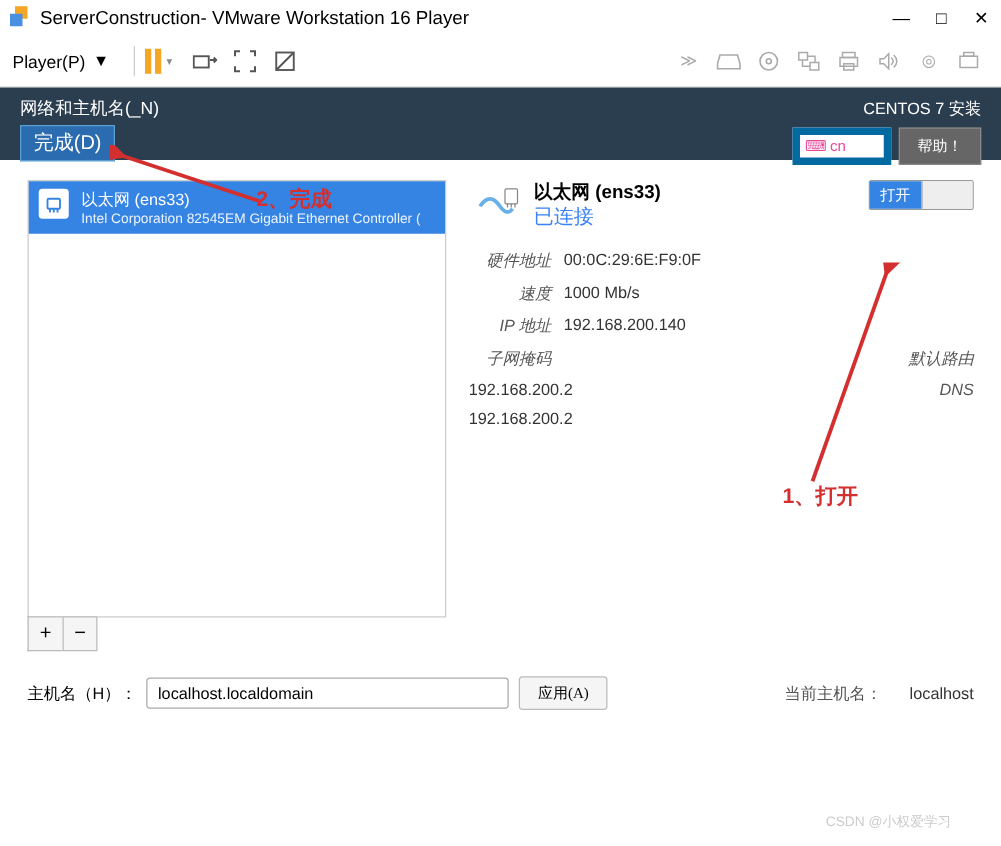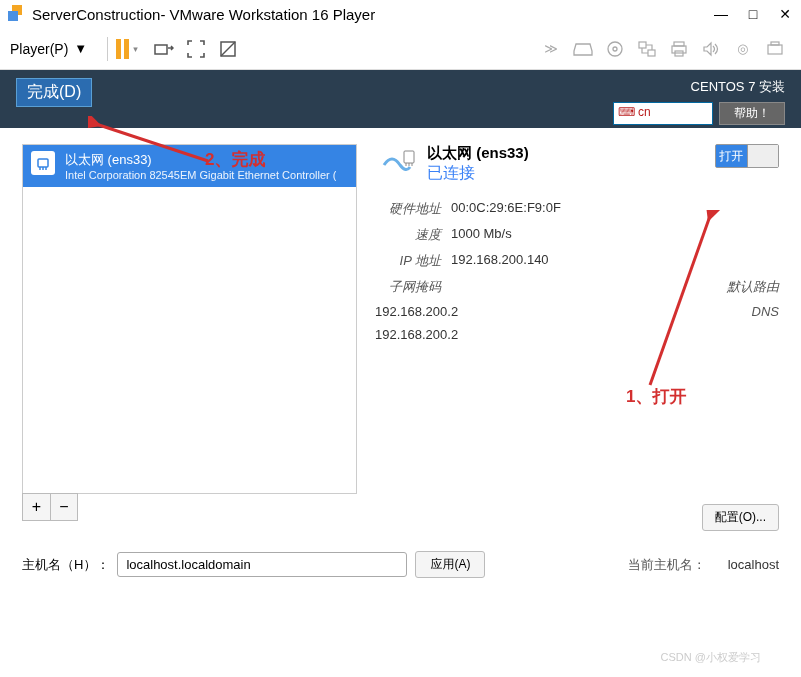--- a/index.html
+++ b/index.html
@@ -27,21 +27,21 @@
     .right-tools .tool-icon { color: #aaa; }
     
     
     .dark-header { background: #2b3e50; color: #fff; height: 58px; display: flex; align-items: flex-start; padding: 8px 16px; position: relative; }
     .header-left { flex: 1; }
     .header-title { font-size: 14px; margin-bottom: 4px; }
     .done-btn { background: #2b6cb0; border: 1px solid #5a9fd4; color: #fff; padding: 3px 10px; font-size: 16px; cursor: pointer; }
     .header-right { display: flex; flex-direction: column; align-items: flex-end; }
     .install-title { font-size: 13px; margin-bottom: 6px; }
     .keyboard-row { display: flex; gap: 6px; }
-    .kb-box { background: #fff; color: #b91c1c; padding: 2px 8px 2px 24px; font-size: 12px; border: 1px solid #0369a1; position: relative; width: 100px; }
+    .kb-box { background: #fff; color: #ec4899; padding: 2px 8px 2px 24px; font-size: 12px; border: 6px solid #0369a1; position: relative; width: 79px; }
     .kb-box::before { content:"⌨"; position:absolute; left: 4px; }
     .help-btn { background: #666; color: #fff; border: 1px solid #888; padding: 2px 14px; font-size: 12px; cursor: pointer; }
     
     
     .annotation { position: absolute; color: #d32f2f; font-weight: bold; font-size: 17px; }
     .arrow { position: absolute; pointer-events: none; }
     
     
     .content { display: flex; padding: 16px 22px 10px 22px; gap: 8px; }
     .left-panel { width: 335px; }
@@ -54,33 +54,33 @@
     .list-buttons { display: flex; gap: 0; margin-top: -1px; }
     .plusminus { width: 28px; height: 28px; border: 1px solid #bbb; background: #f5f5f5; font-size: 16px; display: flex; align-items: center; justify-content: center; cursor: pointer; }
     .plusminus:first-child { border-right: none; }
     
     .right-panel { flex: 1; padding-left: 10px; position:relative; }
     .detail-header { display: flex; align-items: flex-start; margin-bottom: 14px; }
     .eth-icon { width: 42px; height: 42px; margin-right: 10px; display: flex; align-items: center; justify-content: center; }
     .detail-title { font-size: 15px; font-weight: bold; }
     .detail-status { font-size: 16px; color: #3b82f6; }
     .toggle-wrap { margin-left: auto; }
-    .toggle { width: 64px; height: 24px; border: 1px solid #999; border-radius: 2px; display: flex; cursor: pointer; }
+    .toggle { width: 84px; height: 24px; border: 1px solid #999; border-radius: 2px; display: flex; cursor: pointer; }
     .toggle-on { background: #3584e4; color: #fff; flex: 1; display: flex; align-items: center; justify-content: center; font-size: 12px; }
     .toggle-off { background: #eee; flex: 1; border-left: 1px solid #999; }
     .info-grid { display: grid; grid-template-columns: 66px auto; gap: 8px 10px; font-size: 13px; }
     .info-label { text-align: right; color: #555; font-style: italic; }
     .info-value { color: #333; }
     .config-btn-row { text-align: right; margin-top: 162px; }
     .config-btn { padding: 4px 12px; border: 1px solid #bbb; background: #f5f5f5; border-radius: 3px; font-size: 12px; cursor: pointer; }
     
     
     .hostname-row { display: flex; align-items: center; padding: 10px 22px; font-size: 13px; gap: 8px; }
     .hostname-input { flex: 0 0 290px; padding: 4px 8px; border: 1px solid #aaa; border-radius: 3px; font-size: 13px; }
-    .apply-btn { padding: 4px 14px; border: 1px solid #bbb; background: #f5f5f5; border-radius: 3px; font-size: 12px; cursor: pointer; }
+    .apply-btn { padding: 4px 14px; border: 1px solid #bbb; background: #f5f5f5; border-radius: 3px; font-size: 12px; cursor: pointer; font-family: Liberation Serif, serif; }
     .current-host { margin-left: auto; color: #555; }
     .current-host-val { margin-left: 14px; color: #333; }
     
     .watermark { position: absolute; right: 40px; bottom: 12px; color: #ccc; font-size: 11px; }
   </style>
 </head>
 <body>
 
 <div class="titlebar">
   <div class="titlebar-icon"></div>
@@ -156,20 +156,21 @@
       <svg width="18" height="18" viewBox="0 0 18 18">
           <rect x="2" y="5" width="14" height="9" fill="none" stroke="#aaa" stroke-width="1.2"></rect>
           <rect x="5" y="2" width="8" height="3" fill="none" stroke="#aaa" stroke-width="1.2"></rect>
         </svg>
     </span>
   </div>
 </div>
 
 <div class="dark-header">
   <div class="header-left">
+    <div class="header-title">网络和主机名(_N)</div>
     <button class="done-btn">完成(D)</button>
   </div>
   <div class="header-right">
     <div class="install-title">CENTOS 7 安装</div>
     <div class="keyboard-row">
       <div class="kb-box">cn</div>
       <button class="help-btn">帮助！</button>
     </div>
   </div>
 </div>
@@ -246,23 +247,20 @@
       <div class="info-label">速度</div>
       <div class="info-value">1000 Mb/s</div>
       <div class="info-label">IP 地址</div>
       <div class="info-value">192.168.200.140</div>
       <div class="info-label">子网掩码</div>
       <div class="info-label">默认路由</div>
       <div class="info-value">192.168.200.2</div>
       <div class="info-label">DNS</div>
       <div class="info-value">192.168.200.2</div>
     </div>
-    <div class="config-btn-row">
-      <button class="config-btn">配置(O)...</button>
-    </div>
   </div>
 </div>
 
 <div class="hostname-row">
   <span>主机名（H）：</span>
   <input class="hostname-input" value="localhost.localdomain" style="">
   <button class="apply-btn">应用(A)</button>
   <span class="current-host">当前主机名：</span>
   <span class="current-host-val">localhost</span>
 </div>

